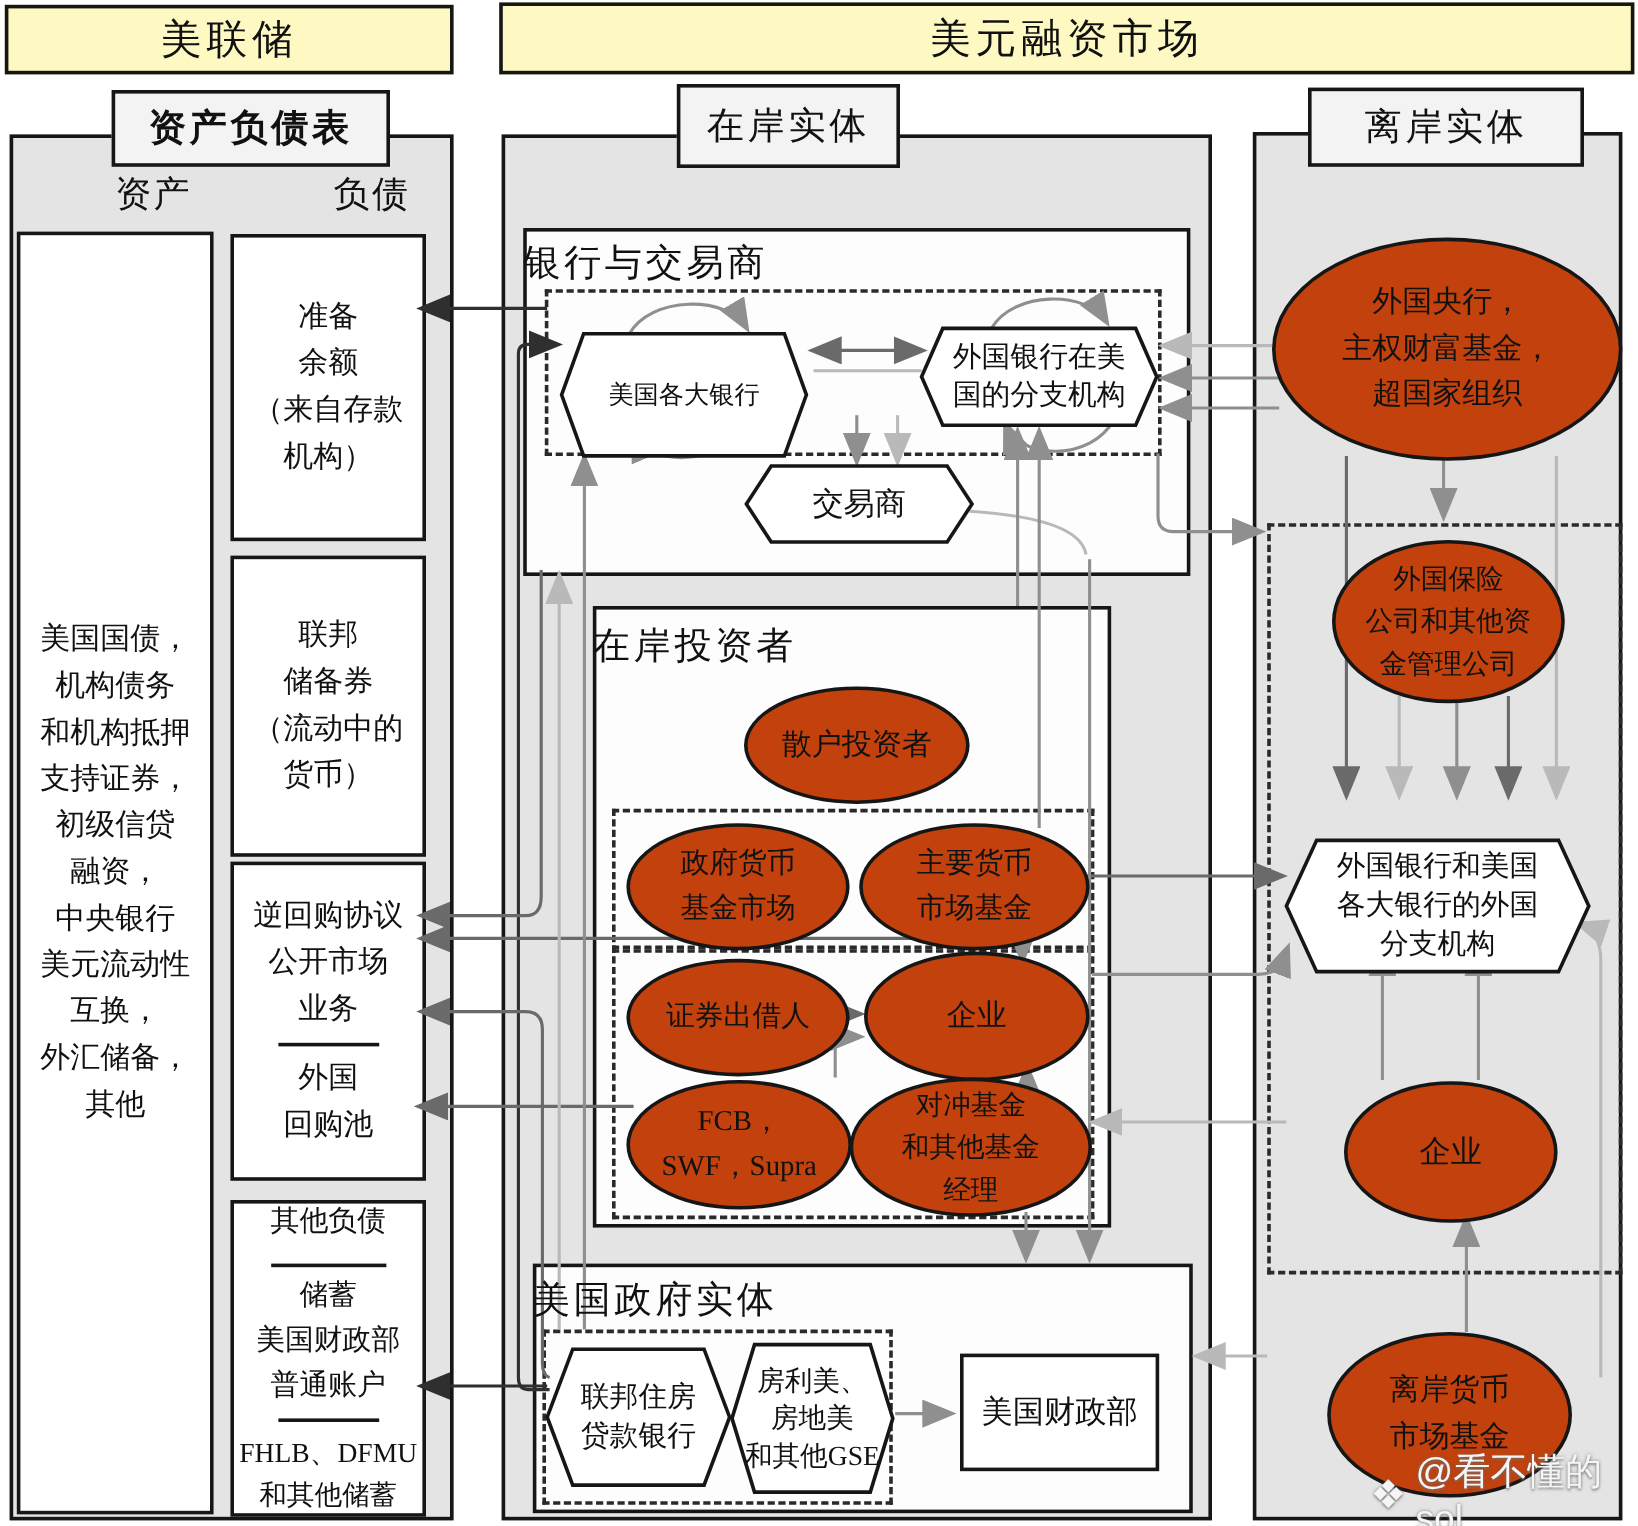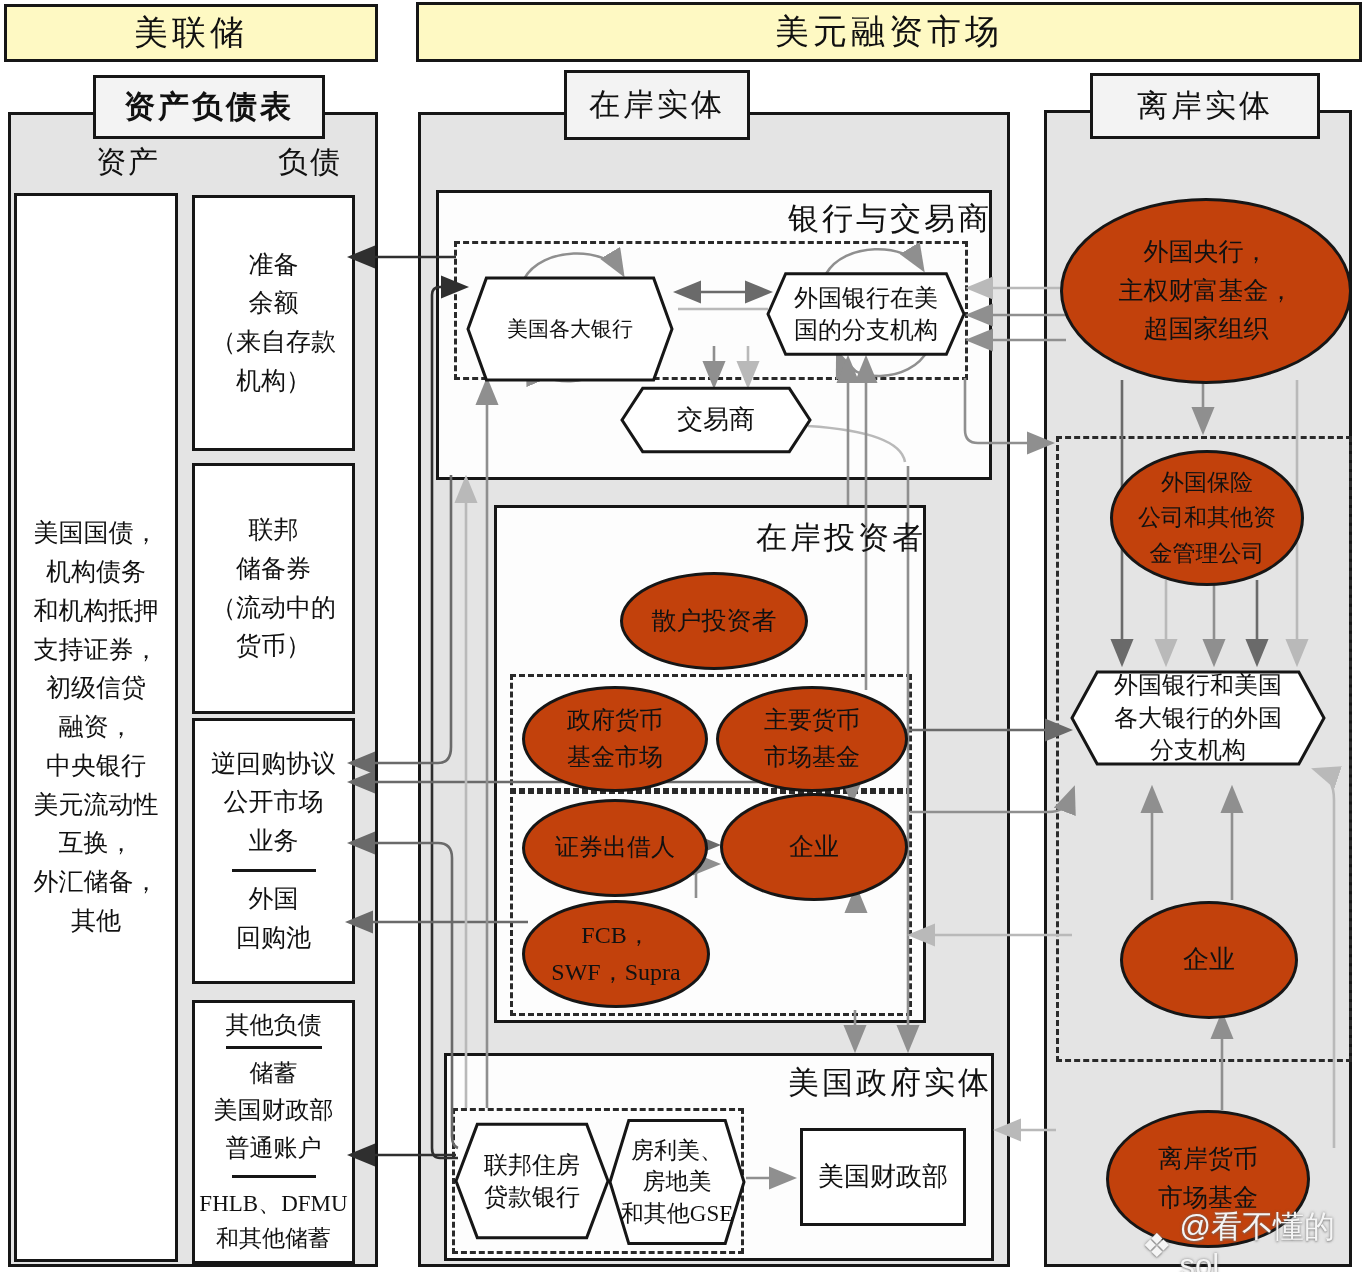--- a/index.html
+++ b/index.html
@@ -5,34 +5,34 @@
   html,body{margin:0;padding:0;background:#fff;}
   #canvas{position:relative;width:1365px;height:1272px;background:#fff;overflow:hidden;
           font-family:"Liberation Serif","DejaVu Serif",serif;color:#111;}
   .panel{position:absolute;background:#e4e4e4;border:3px solid #161616;z-index:1;}
   .headerbar{position:absolute;background:#fef9c3;border:3px solid #161616;z-index:2;
              display:flex;align-items:center;justify-content:center;font-size:34px;letter-spacing:4px;}
   .labelbox{position:absolute;background:#f3f3f3;border:3px solid #161616;z-index:9;
             display:flex;align-items:center;justify-content:center;font-size:31px;letter-spacing:3px;}
   .container{position:absolute;background:#fdfdfd;border:3px solid #161616;z-index:2;}
   .dashedbox{position:absolute;border:3px dashed #2a2a2a;z-index:3;}
-  .sectitle{position:absolute;z-index:8;text-align:right;font-size:31px;letter-spacing:3px;}
+  .sectitle{position:absolute;z-index:8;text-align:left;font-size:31px;letter-spacing:3px;}
   .colhead{position:absolute;z-index:8;text-align:right;font-size:30px;letter-spacing:2px;}
   .whitebox{position:absolute;background:#fff;border:3px solid #161616;z-index:2;
             display:flex;flex-direction:column;align-items:center;justify-content:center;}
   .node-ellipse{position:absolute;background:#c2410c;border:3px solid #161616;border-radius:50%;z-index:8;
             display:flex;align-items:center;justify-content:center;}
   .hex{position:absolute;z-index:8;}
   .hex svg{position:absolute;left:0;top:0;width:100%;height:100%;overflow:visible;}
   .hex polygon{fill:#fff;stroke:#161616;stroke-width:3;vector-effect:non-scaling-stroke;}
   .node-label{position:absolute;inset:0;display:flex;align-items:center;justify-content:center;
               text-align:center;white-space:pre-line;line-height:1.35;z-index:2;}
   .lbl{white-space:pre-line;text-align:center;line-height:1.55;}
   .divider{width:84px;border-top:3px solid #161616;margin:8px auto;}
-  .u{border-bottom:3px solid #161616;padding-bottom:2px;}
+  .u{border-bottom:3px solid #161616;padding-bottom:16px;}
   #arrowlayer{position:absolute;left:0;top:0;z-index:5;pointer-events:none;}
   #watermark{position:absolute;left:1142px;top:1206px;z-index:10;display:flex;align-items:center;gap:8px;
              color:#f5f5f5;font-size:31px;font-family:"Liberation Sans","DejaVu Sans",sans-serif;
              text-shadow:0 0 3px rgba(110,110,110,.75),0 1px 2px rgba(110,110,110,.6);}
   #watermark .wicon{font-size:33px;}
 </style>
 </head>
 <body>
 
 <div id="canvas">
@@ -147,20 +147,25 @@
   <div class="node-ellipse" style="left:522px;top:799px;width:180px;height:92px;font-size:24px;">
     <span class="lbl">证券出借人</span>
   </div>
   <div class="node-ellipse" style="left:720px;top:793px;width:182px;height:102px;font-size:25px;">
     <span class="lbl">企业</span>
   </div>
   <div class="node-ellipse" style="left:522px;top:900px;width:182px;height:102px;font-size:24px;">
     <span class="lbl">FCB，
 SWF，Supra</span>
   </div>
+  <div class="node-ellipse" style="left:708px;top:898px;width:196px;height:110px;font-size:23px;">
+    <span class="lbl">对冲基金
+和其他基金
+经理</span>
+  </div>
 
   <div class="container" style="left:444px;top:1053px;width:544px;height:202px;"></div>
   <div class="sectitle" style="left:444px;top:1062px;width:548px;">美国政府实体</div>
   <div class="dashedbox" style="left:452px;top:1108px;width:286px;height:140px;"></div>
   <div class="hex" style="left:456px;top:1122px;width:152px;height:118px;font-size:24px;">
     <svg viewBox="0 0 100 100" preserveAspectRatio="none">
         <polygon points="0,50 14,2 86,2 100,50 86,98 14,98"></polygon>
       </svg>
     <span class="node-label">联邦住房
 贷款银行</span>
@@ -181,21 +186,21 @@
     <span class="lbl">外国央行，
 主权财富基金，
 超国家组织</span>
   </div>
   <div class="dashedbox" style="left:1056px;top:436px;width:290px;height:620px;"></div>
   <div class="node-ellipse" style="left:1110px;top:450px;width:188px;height:130px;font-size:23px;">
     <span class="lbl">外国保险
 公司和其他资
 金管理公司</span>
   </div>
-  <div class="hex" style="left:1072px;top:670px;width:252px;height:96px;font-size:24px;">
+  <div class="hex" style="left:1072px;top:698px;width:252px;height:114px;font-size:24px;">
     <svg viewBox="0 0 100 100" preserveAspectRatio="none">
         <polygon points="0,50 10,2 90,2 100,50 90,98 10,98"></polygon>
       </svg>
     <span class="node-label">外国银行和美国
 各大银行的外国
 分支机构</span>
   </div>
   <div class="node-ellipse" style="left:1120px;top:901px;width:172px;height:112px;font-size:26px;">
     <span class="lbl">企业</span>
   </div>

